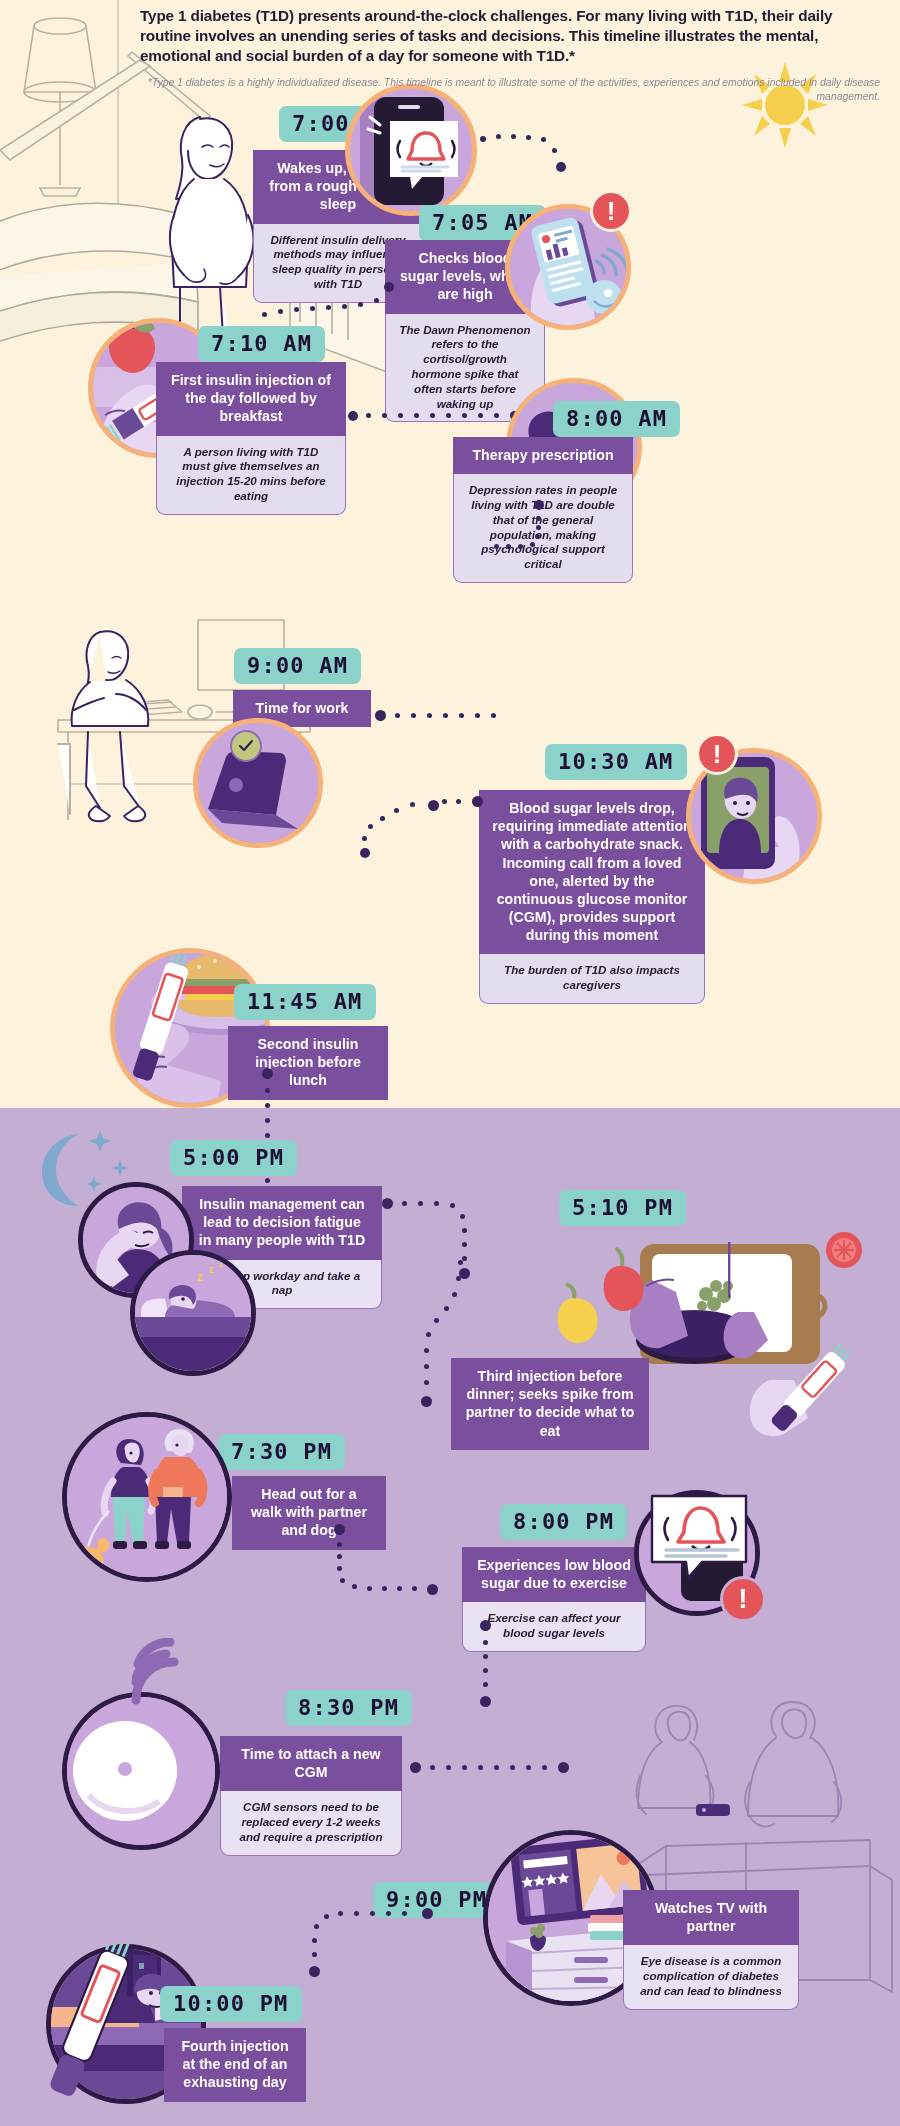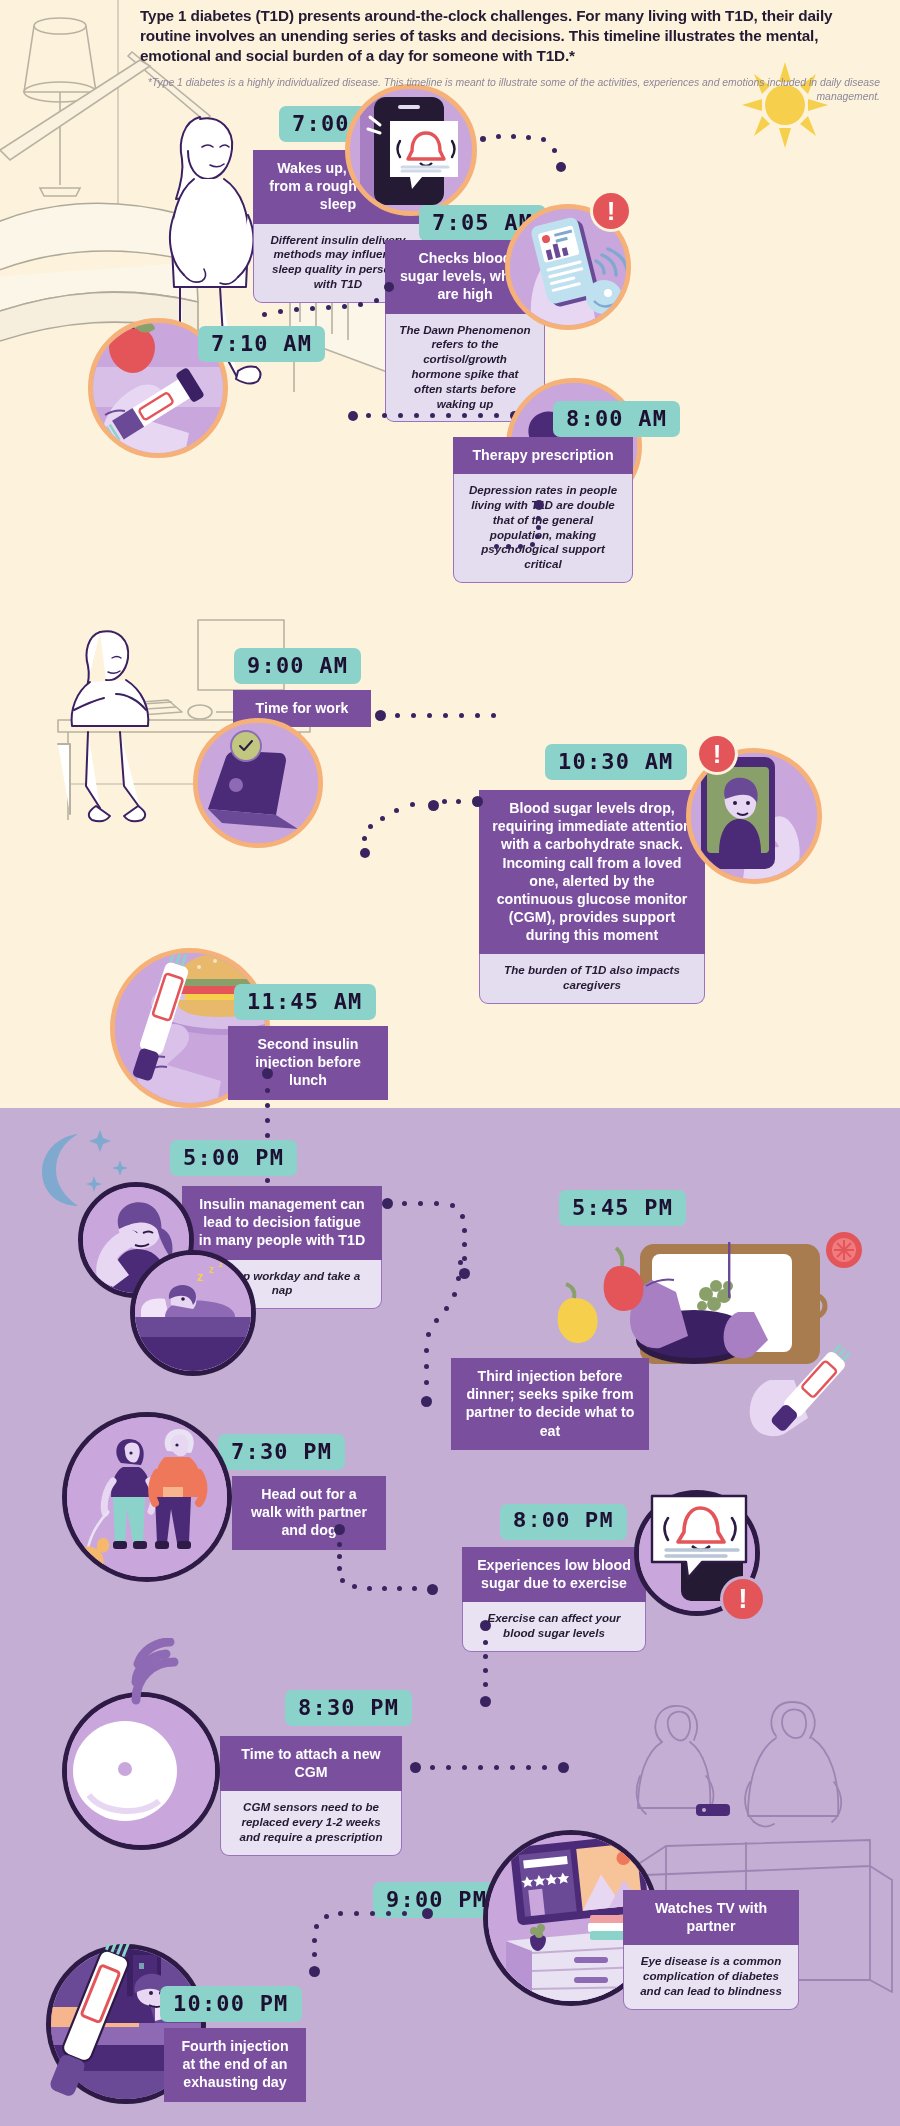--- a/index.html
+++ b/index.html
@@ -399,20 +399,24 @@
         <g stroke="#8bd3ca" stroke-width="2.6">
           <path d="M10 76 L10 94"></path>
             <path d="M14 76 L14 94"></path>
         </g>
       </g>
     </svg>
   </div>
 
   <div class="time-chip" style="left:198px; top:326px;">7:10 AM</div>
 
+  <div class="card sub-first" style="left:156px; top:362px; width:190px;">
+    <div class="main">First insulin injection of the day followed by breakfast</div>
+    <div class="sub">A person living with T1D must give themselves an injection 15-20 mins before eating</div>
+  </div>
 
   <div class="dots" style="left:348px; top:408px; width:190px; height:24px;">
     <div class="d" style="left:0px;   top:3px; width:10px; height:10px;"></div>
     <div class="d" style="left:18px;  top:5px; width:5px;  height:5px;"></div>
     <div class="d" style="left:34px;  top:5px; width:5px;  height:5px;"></div>
     <div class="d" style="left:50px;  top:5px; width:5px;  height:5px;"></div>
     <div class="d" style="left:66px;  top:5px; width:5px;  height:5px;"></div>
     <div class="d" style="left:82px;  top:5px; width:5px;  height:5px;"></div>
     <div class="d" style="left:98px;  top:5px; width:5px;  height:5px;"></div>
     <div class="d" style="left:114px; top:5px; width:5px;  height:5px;"></div>
@@ -636,21 +640,21 @@
       <div class="d" style="left:36px;  top:3px;   width:5px;  height:5px;"></div>
       <div class="d" style="left:52px;  top:3px;   width:5px;  height:5px;"></div>
       <div class="d" style="left:68px;  top:5px;   width:5px;  height:5px;"></div>
       <div class="d" style="left:78px;  top:16px;  width:5px;  height:5px;"></div>
       <div class="d" style="left:80px;  top:30px;  width:5px;  height:5px;"></div>
       <div class="d" style="left:80px;  top:44px;  width:5px;  height:5px;"></div>
       <div class="d" style="left:80px;  top:58px;  width:5px;  height:5px;"></div>
       <div class="d" style="left:77px;  top:70px;  width:11px; height:11px;"></div>
     </div>
 
-    <div class="time-chip" style="left:559px; top:1190px;">5:45 PM</div>
+    <div class="time-chip" style="left:559px; top:1190px;">5:10 PM</div>
 
     <svg style="position:absolute; left:556px; top:1228px;" width="320" height="210" viewBox="0 0 320 210">
 
       <rect x="84" y="16" width="180" height="120" rx="14" fill="#a87c4f"></rect>
       <rect x="96" y="26" width="140" height="98" rx="8" fill="#ffffff"></rect>
       <circle cx="258" cy="78" r="11" fill="none" stroke="#a87c4f" stroke-width="5"></circle>
 
       <g fill="#8aa06a">
         <circle cx="150" cy="66" r="7"></circle>
           <circle cx="160" cy="58" r="6"></circle>
@@ -761,21 +765,21 @@
       <div class="d" style="left:3px;   top:42px; width:5px;  height:5px;"></div>
       <div class="d" style="left:6px;   top:54px; width:5px;  height:5px;"></div>
       <div class="d" style="left:18px;  top:60px; width:5px;  height:5px;"></div>
       <div class="d" style="left:33px;  top:62px; width:5px;  height:5px;"></div>
       <div class="d" style="left:48px;  top:62px; width:5px;  height:5px;"></div>
       <div class="d" style="left:63px;  top:62px; width:5px;  height:5px;"></div>
       <div class="d" style="left:78px;  top:62px; width:5px;  height:5px;"></div>
       <div class="d" style="left:93px;  top:60px; width:11px; height:11px;"></div>
     </div>
 
-    <div class="time-chip" style="left:500px; top:1504px;font-family:Liberation Mono, monospace;">8:00 PM</div>
+    <div class="time-chip" style="left:500px; top:1504px;">8:00 PM</div>
 
     <div class="card sub-first" style="left:462px; top:1547px; width:184px;">
       <div class="main">Experiences low blood sugar due to exercise</div>
       <div class="sub">Exercise can affect your blood sugar levels</div>
     </div>
 
     <div class="circle ring-dark" style="left:634px; top:1490px; width:126px; height:126px;">
       <svg width="116" height="116" viewBox="0 0 116 116">
         <rect width="116" height="116" fill="#c9a7dd"></rect>
         <rect x="42" y="14" width="62" height="92" rx="10" fill="#241a33"></rect>

